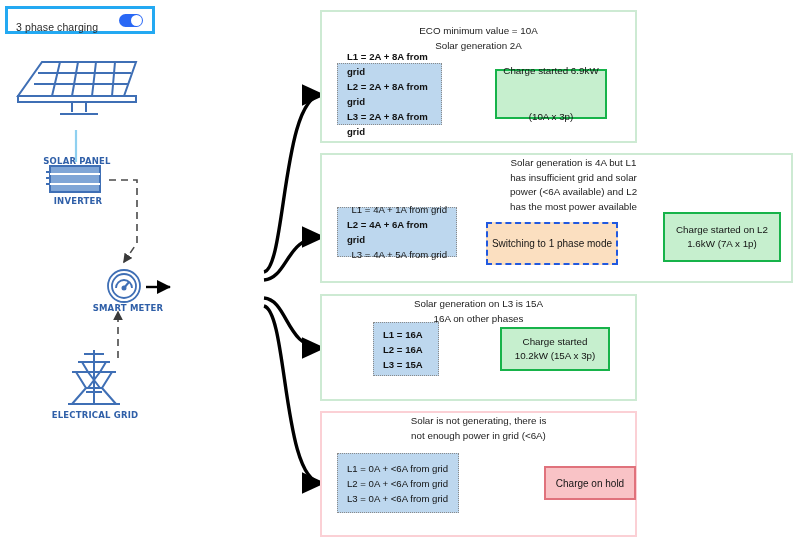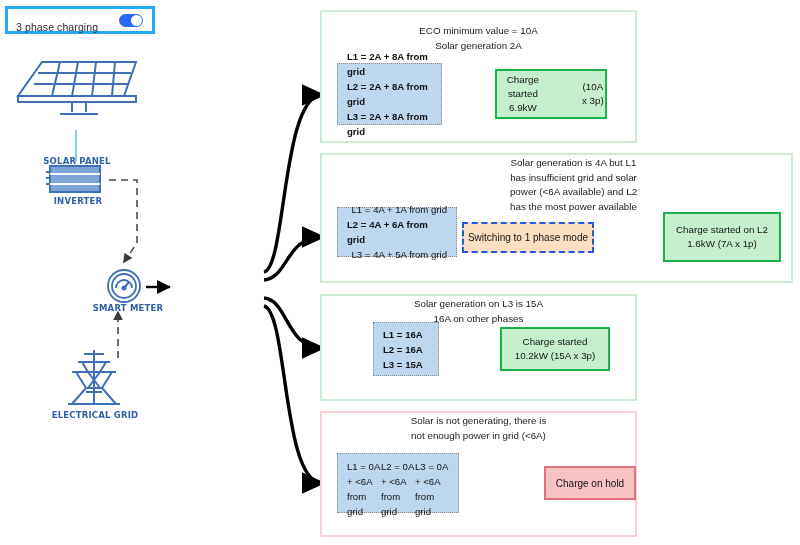--- a/index.html
+++ b/index.html
@@ -176,38 +176,38 @@
   <div class="panel green" style="left:320px;top:10px;width:317px;height:133px;"></div>
   <div class="panel-cap" style="left:330px;top:24px;width:297px;">
     <div>ECO minimum value = 10A</div>
     <div>Solar generation 2A</div>
   </div>
   <div class="box lblue-box" style="left:337px;top:63px;width:105px;height:62px;flex-direction:column;align-items:flex-start;justify-content:center;">
     <b>L1 = 2A + 8A from grid</b>
     <b>L2 = 2A + 8A from grid</b>
     <b>L3 = 2A + 8A from grid</b>
   </div>
-  <div class="box green-box" style="left:495px;top:69px;width:112px;height:50px;flex-direction:row;gap:32px;">
+  <div class="box green-box" style="left:495px;top:69px;width:112px;height:50px;flex-direction:column;gap:32px;">
     <span>Charge started 6.9kW</span>
     <span>(10A x 3p)</span>
   </div>
 
   <div class="panel green" style="left:320px;top:153px;width:473px;height:130px;"></div>
   <div class="panel-cap" style="left:466px;top:156px;width:215px;">
     <div>Solar generation is 4A but L1</div>
     <div>has insufficient grid and solar</div>
     <div>power (&lt;6A available) and L2</div>
     <div>has the most power available</div>
   </div>
   <div class="box lblue-box" style="left:337px;top:207px;width:120px;height:50px;flex-direction:column;align-items:flex-end;justify-content:center;">
     <span>L1 = 4A + 1A from grid</span>
     <b>L2 = 4A + 6A from grid</b>
     <span>L3 = 4A + 5A from grid</span>
   </div>
-  <div class="box orange-box" style="left:462px;top:222px;width:132px;height:31px;">
+  <div class="box orange-box" style="left:486px;top:222px;width:132px;height:43px;">
     <span>Switching to 1 phase mode</span>
   </div>
   <div class="box green-box" style="left:663px;top:212px;width:118px;height:50px;flex-direction:column;">
     <span>Charge started on L2</span>
     <span>1.6kW (7A x 1p)</span>
   </div>
 
   <div class="panel green" style="left:320px;top:294px;width:317px;height:107px;"></div>
   <div class="panel-cap" style="left:330px;top:297px;width:297px;">
     <div>Solar generation on L3 is 15A</div>
@@ -221,21 +221,21 @@
   <div class="box green-box" style="left:500px;top:327px;width:110px;height:44px;flex-direction:column;">
     <span>Charge started</span>
     <span>10.2kW (15A x 3p)</span>
   </div>
 
   <div class="panel red" style="left:320px;top:411px;width:317px;height:126px;"></div>
   <div class="panel-cap" style="left:330px;top:414px;width:297px;">
     <div>Solar is not generating, there is</div>
     <div>not enough power in grid (&lt;6A)</div>
   </div>
-  <div class="box lblue-box" style="left:337px;top:453px;width:122px;height:60px;flex-direction:row;align-items:flex-start;justify-content:center;">
+  <div class="box lblue-box" style="left:337px;top:453px;width:122px;height:60px;flex-direction:column;align-items:flex-start;justify-content:center;">
     <span>L1 = 0A + &lt;6A from grid</span>
     <span>L2 = 0A + &lt;6A from grid</span>
     <span>L3 = 0A + &lt;6A from grid</span>
   </div>
   <div class="box red-box" style="left:508px;top:466px;width:92px;height:34px;">
     <span>Charge on hold</span>
   </div>
 
 </div>
 

